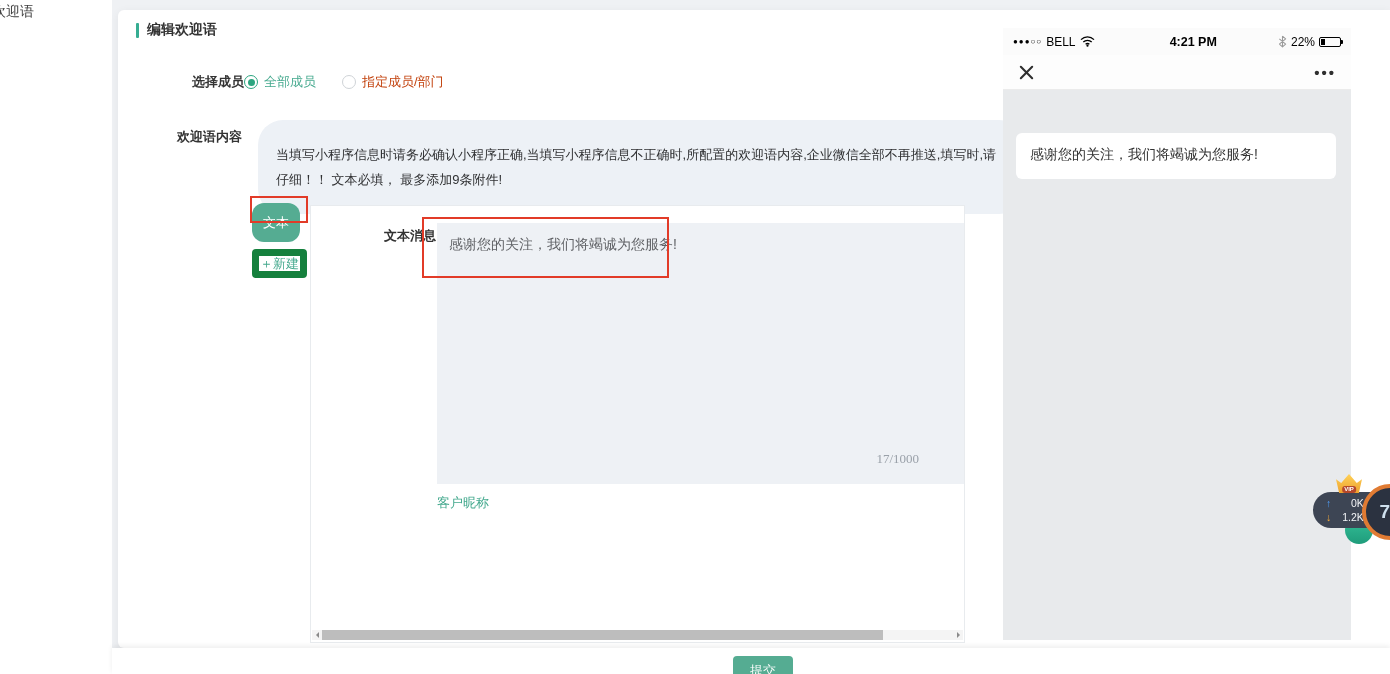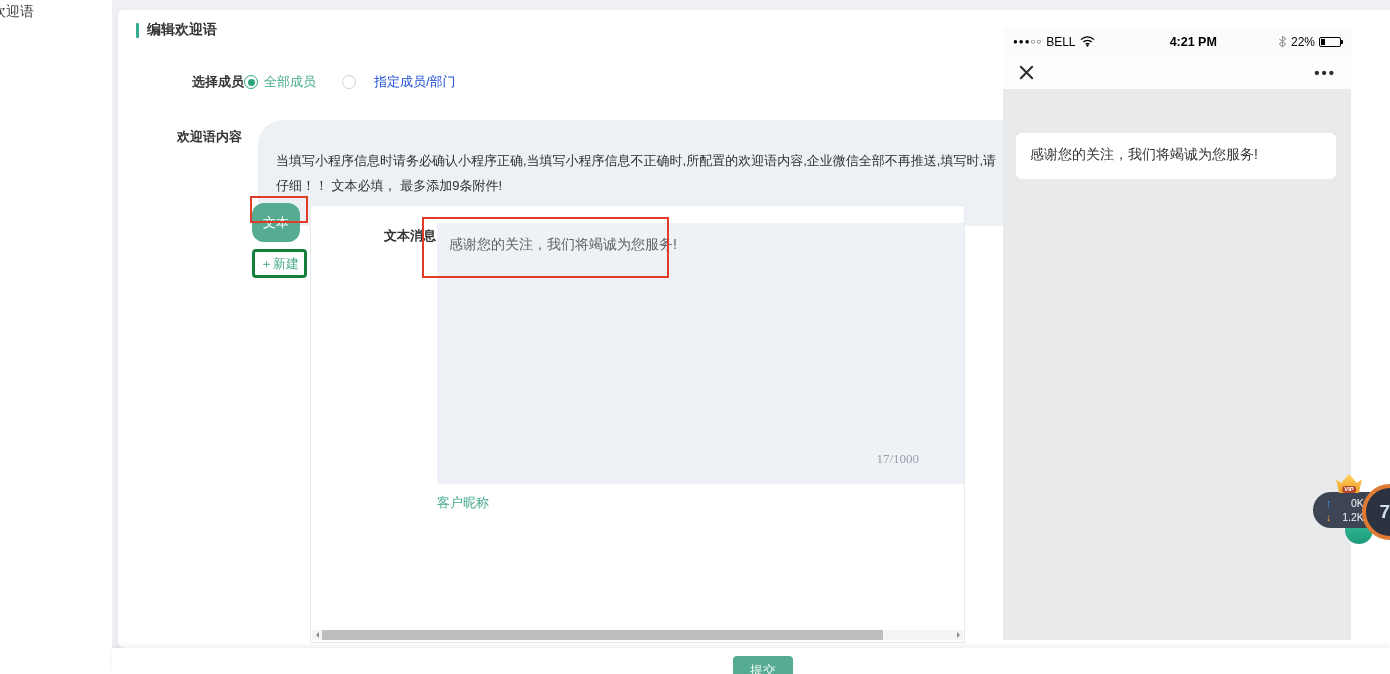--- a/index.html
+++ b/index.html
@@ -18,31 +18,31 @@
 
   .members-row { position:absolute; left:74px; top:62px; display:flex; align-items:center; height:20px; }
   .form-label { font-size:13px; font-weight:bold; color:#333; }
   .members-row .form-label { }
   .radio { width:14px; height:14px; border-radius:50%; border:1.5px solid #cfd3d7; background:#fff;
            display:inline-flex; align-items:center; justify-content:center; }
   .radio.checked { border-color:#2ba57f; }
   .radio.checked .radio-dot { width:7px; height:7px; border-radius:50%; background:#2ba57f; }
   .radio-label { font-size:13px; margin-left:6px; }
   .radio-label.teal { color:#45a98e; }
-  .radio-label.gray { color:#1d4ed8; margin-left:18px; }
+  .radio-label.gray { color:#c2410c; margin-left:6px; }
   .radio.second { margin-left:26px; }
 
   .content-label { position:absolute; left:59px; top:118px; }
-  .notice { position:absolute; left:140px; top:110px; width:766px; background:#edf1f6; padding:28px 18px;
+  .notice { position:absolute; left:140px; top:110px; width:766px; background:#edf1f6; padding:22px 18px;
             font-size:13px; line-height:25px; color:#303133;border-radius:25px; }
 
   .tab-text { position:absolute; left:134px; top:193px; width:48px; height:39px; background:#55ac92; color:#fff;
               font-size:13px; border-radius:12px; display:flex; align-items:center; justify-content:center; cursor:pointer; }
   .btn-new { position:absolute; left:134px; top:239px; width:55px; height:29px; background:#fff; color:#45a98e;
-             border:3px solid #15803d; font-size:13px; border-radius:4px; display:flex; align-items:center; justify-content:center; cursor:pointer;font-family:Liberation Serif, serif; }
+             border:7px solid #15803d; font-size:13px; border-radius:4px; display:flex; align-items:center; justify-content:center; cursor:pointer;font-family:Liberation Serif, serif; }
 
   .attach-panel { position:absolute; left:192px; top:195px; width:655px; height:438px; background:#fff; border:1px solid #e8ebee; }
   .msg-label { position:absolute; left:73px; top:21px; font-size:13px; font-weight:bold; color:#333; }
   .msg-area { position:absolute; left:126px; top:17px; width:527px; height:261px; background:#eef1f5;
               padding:11px 12px; font-size:14px; color:#606266; line-height:21px; }
   .char-count { position:absolute; right:45px; top:245px; font-size:13px; color:#9aa1a9;font-family:Liberation Serif, serif; }
   .nickname { position:absolute; left:126px; top:288px; font-size:13px; color:#44a98e; cursor:pointer; }
 
   .hscroll { position:absolute; left:1px; bottom:2px; width:651px; height:10px; background:#f4f4f4; }
   .hthumb { position:absolute; left:10px; top:0; width:561px; height:10px; background:#bdbdbd; }

